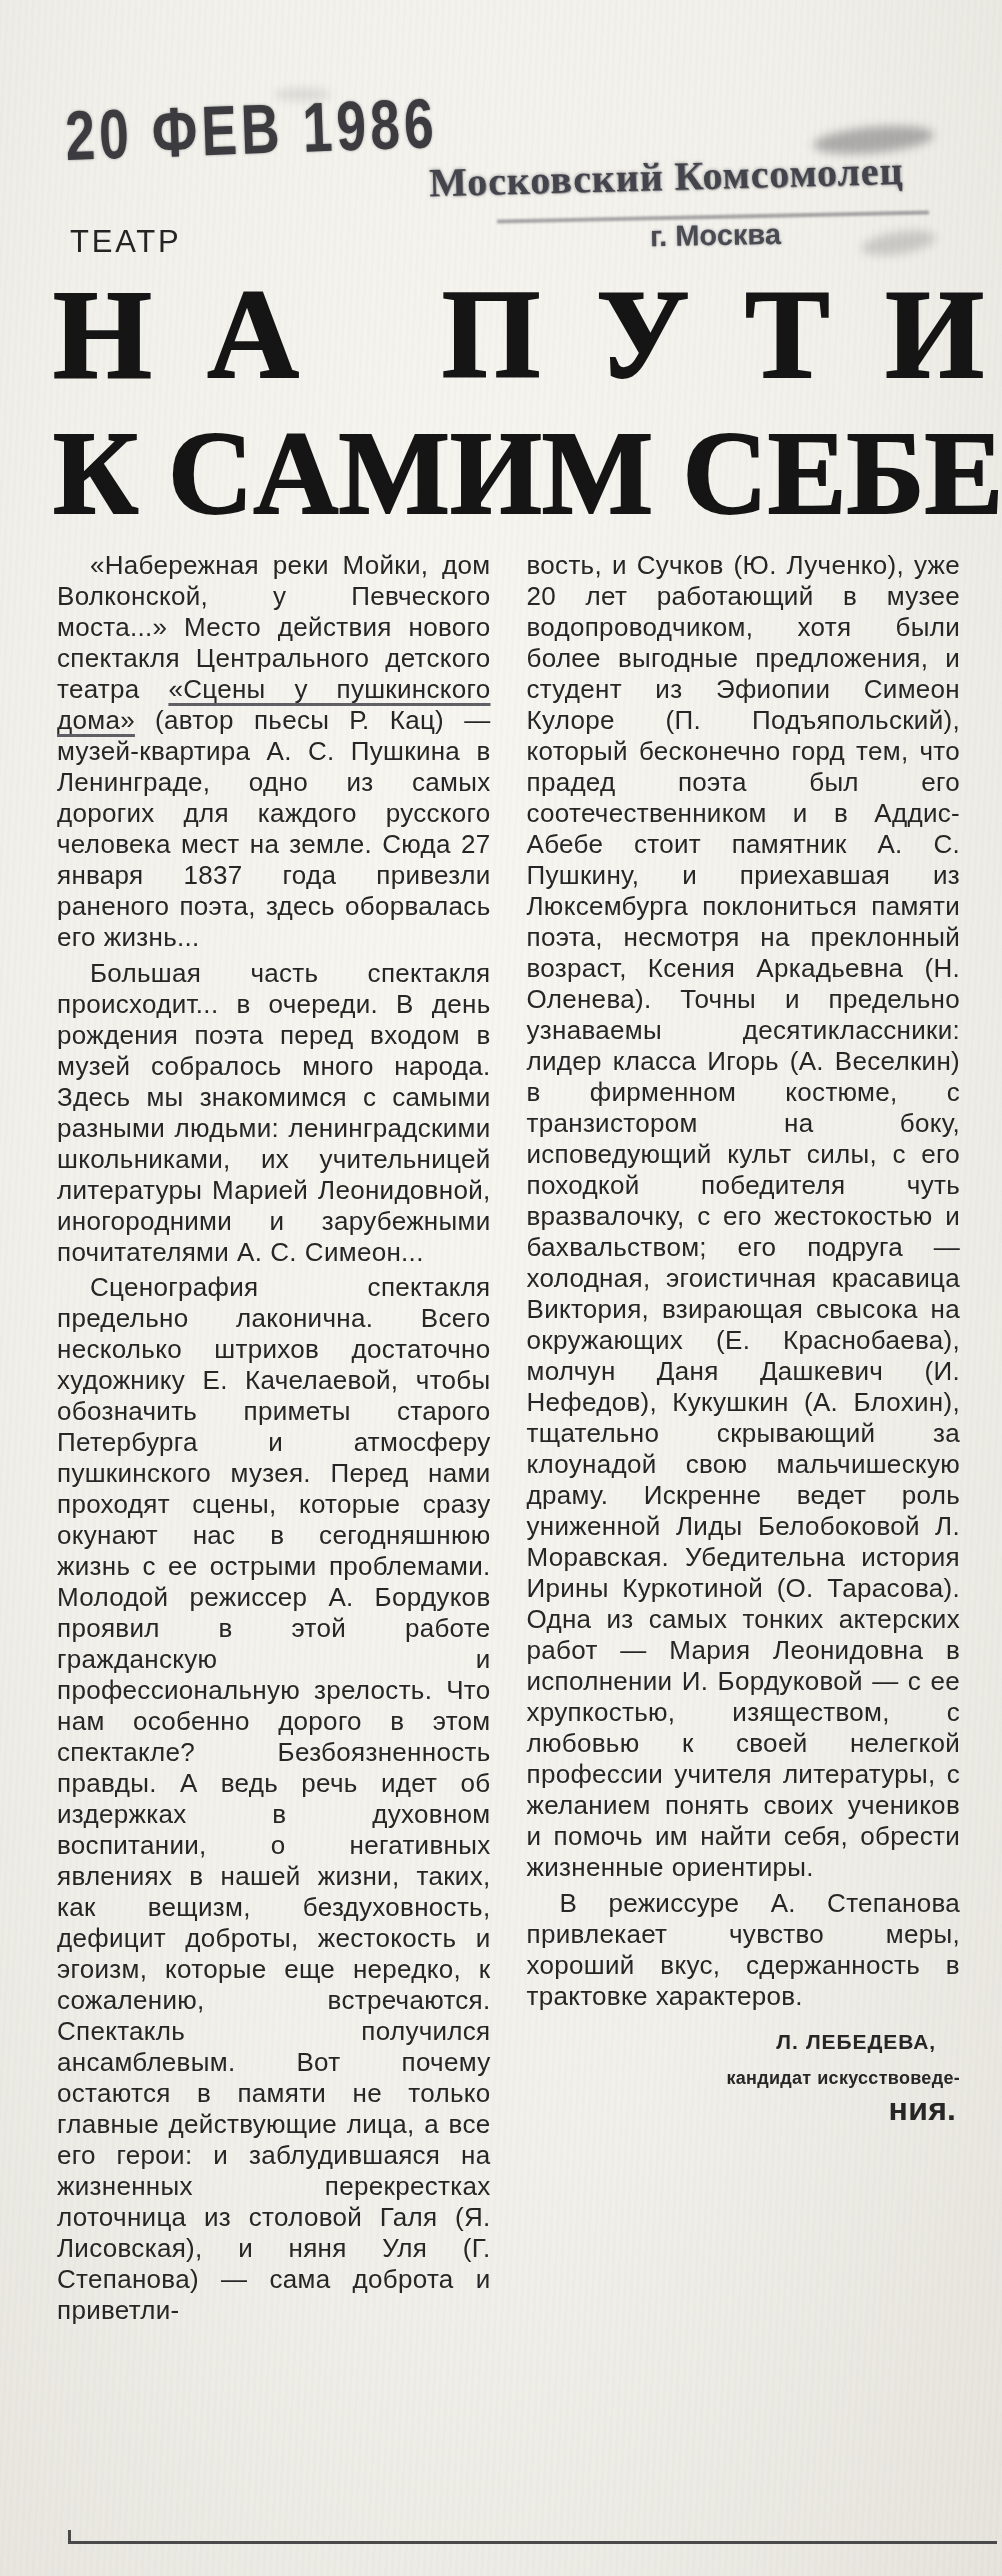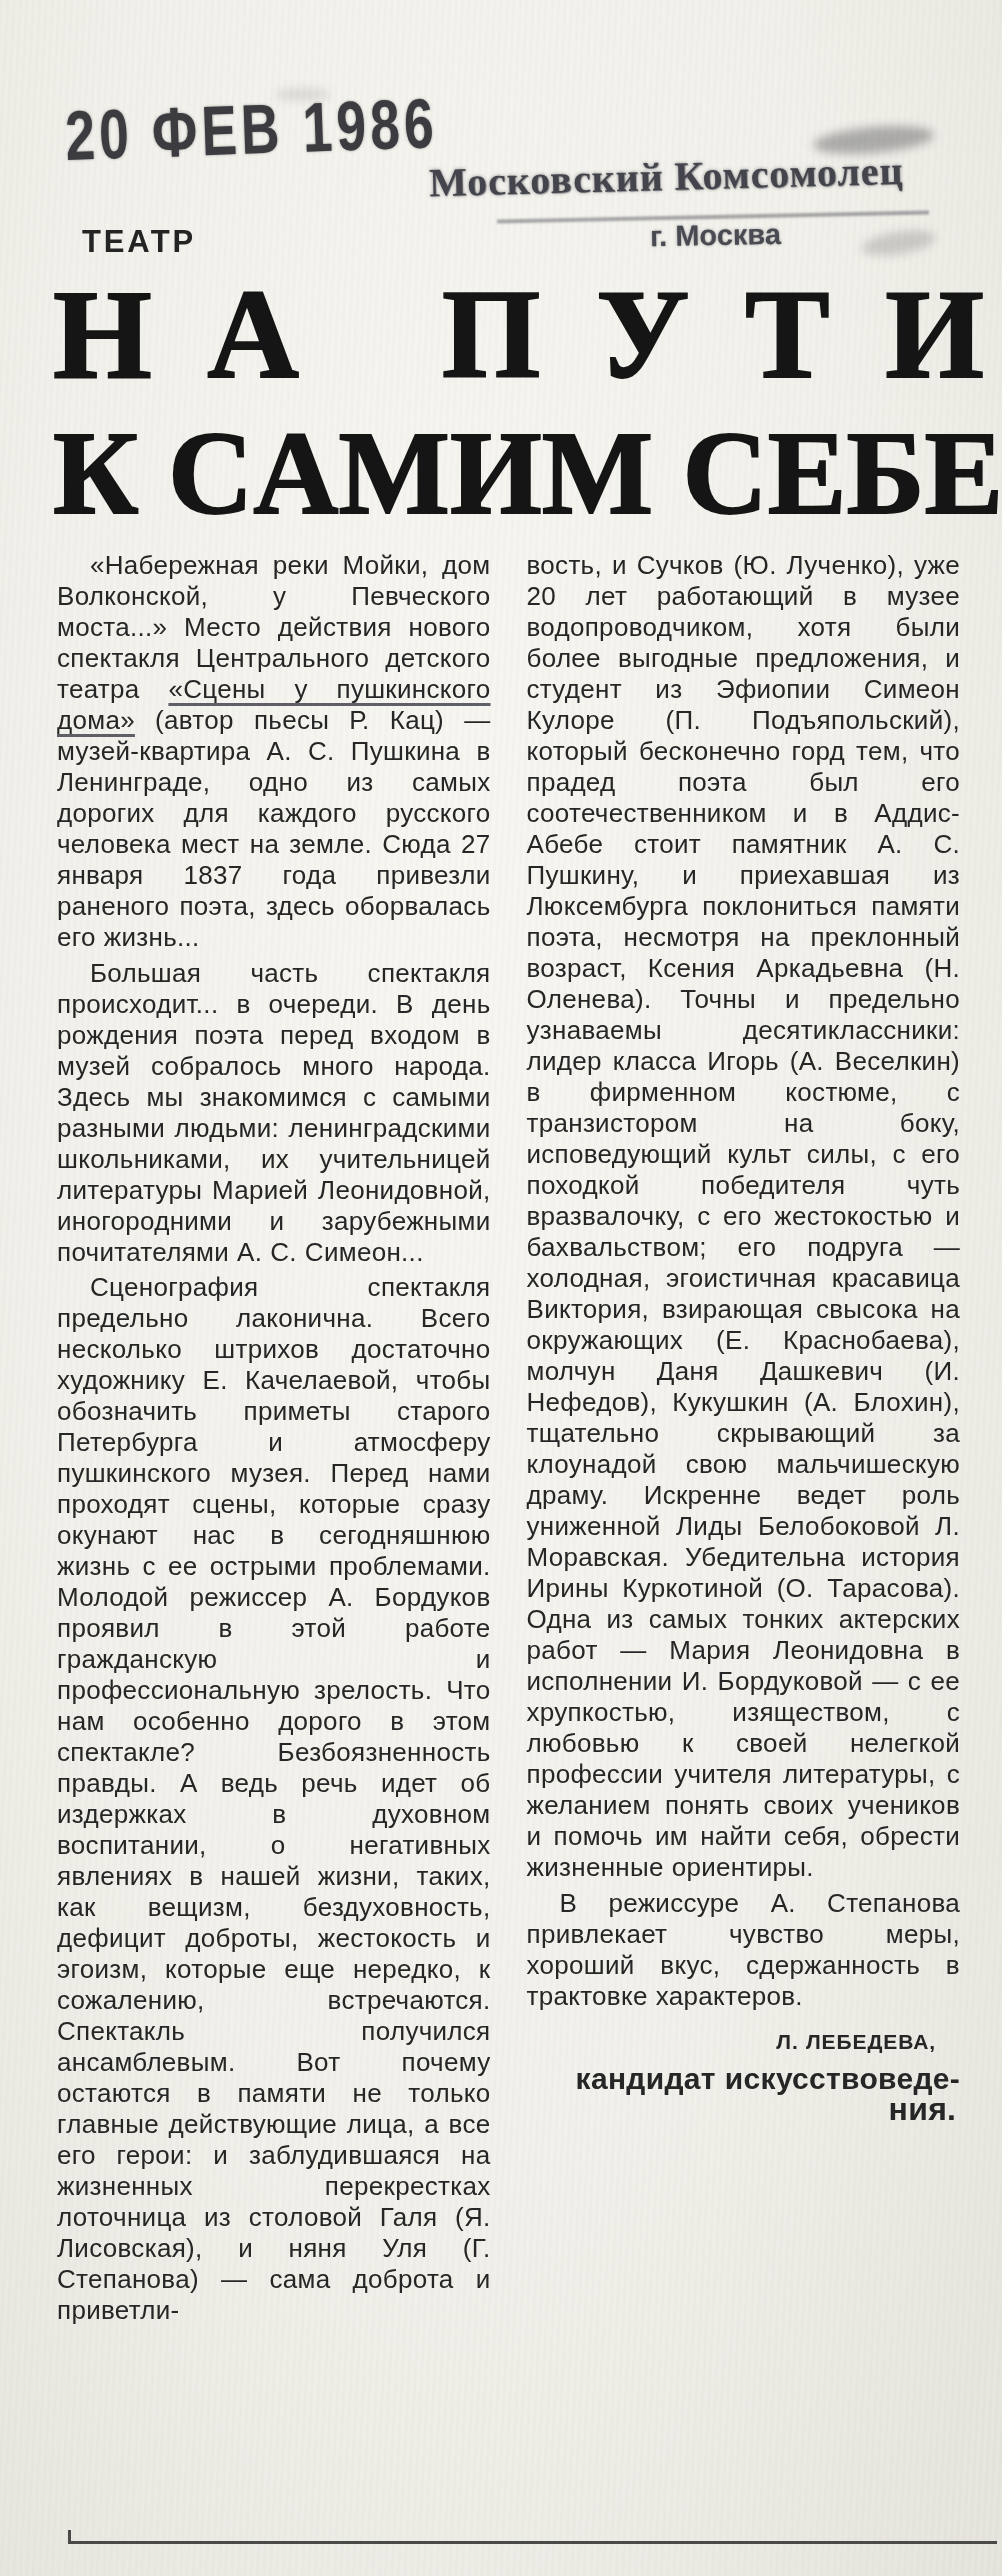--- a/index.html
+++ b/index.html
@@ -38,22 +38,22 @@
   }
   .stamp-underline{
     position:absolute;left:497px;top:215px;width:432px;height:3.7px;
     background:rgba(70,70,80,.45);filter:blur(1.1px);transform:rotate(-1.2deg);
   }
   .smudge{position:absolute;background:rgba(70,70,76,.4);filter:blur(4.6px);border-radius:50%;}
   .smudge-1{left:813px;top:127px;width:121px;height:26px;transform:rotate(-5deg);}
   .smudge-2{left:861px;top:232px;width:75px;height:22px;transform:rotate(-9deg);opacity:.55;}
   .smudge-3{left:274px;top:88px;width:57px;height:13px;opacity:.35;}
   .section-label{
-    position:absolute;left:82px;top:224px;
-    font-size:31px;font-weight:bold;letter-spacing:2.8px;color:#242424;
+    position:absolute;left:70px;top:224px;
+    font-size:31px;font-weight:normal;letter-spacing:2.8px;color:#242424;
   }
   .headline{
     position:absolute;left:53px;top:267px;width:931px;margin:0;
     font-family:"Liberation Serif","DejaVu Serif",serif;font-weight:bold;color:#151515;
   }
   .hl{display:flex;justify-content:space-between;-webkit-text-stroke:1.8px #151515;}
   .hl span{white-space:pre;}
   .hl1{font-size:127px;line-height:134px;}
   .hl2{font-size:118px;line-height:127px;margin-top:9.2px;}
   .columns{
@@ -65,21 +65,21 @@
     text-align:justify;letter-spacing:0.3px;word-spacing:0.5px;color:#262626;
   }
   .col p{margin:0 0 4.6px 0;}
   p.indent{text-indent:33px;}
   .pen-underline{
     text-decoration:underline;text-decoration-thickness:2.8px;
     text-decoration-color:rgba(45,45,58,.75);text-underline-offset:4.6px;
   }
   .byline{margin-top:14.7px;font-weight:bold;text-align:right;}
   .byline-name{font-size:21px;letter-spacing:0.9px;padding-right:24px;}
-  .byline-title{font-size:30px;margin-top:5.5px;}
+  .byline-title{font-size:18px;margin-top:5.5px;}
   .byline-title2{font-size:32px;padding-right:3.7px;}
   .bottom-rule{position:absolute;left:68px;top:2541px;width:929px;height:2.8px;background:#4a4a4a;}
   .bottom-rule::before{content:"";position:absolute;left:0;top:-11px;width:2.8px;height:11px;background:#4a4a4a;}
 </style>
 </head>
 <body>
 
 <div class="paper"></div>
 
 <div class="smudge smudge-1"></div>

